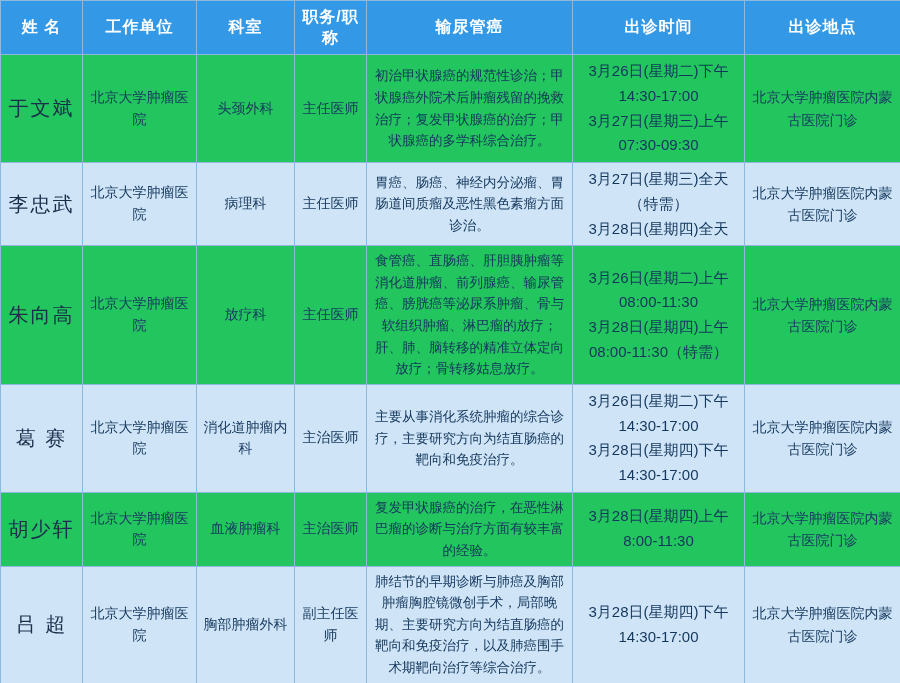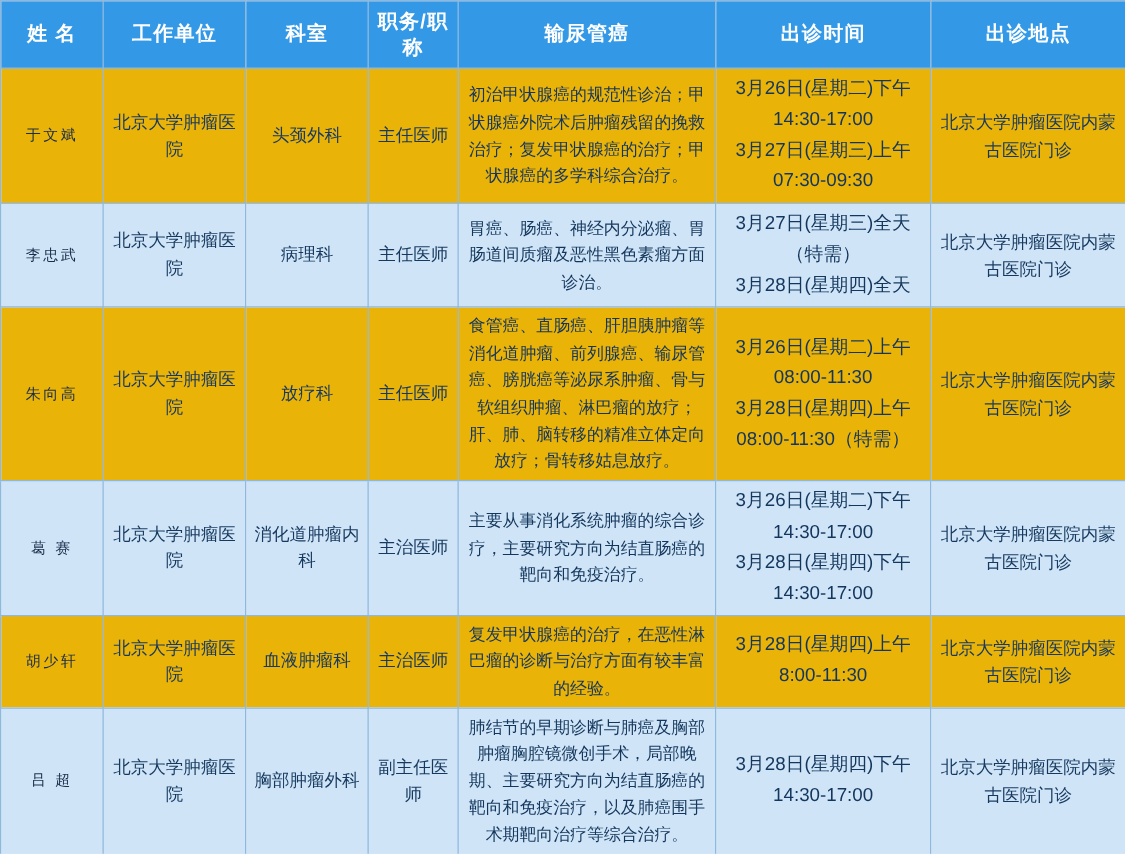--- a/index.html
+++ b/index.html
@@ -40,28 +40,28 @@
     height: 54px;
     letter-spacing: 1px;
     border: 1px solid #2f8bd4;
   }
   tbody td {
     font-size: 14px;
     color: #123a63;
     line-height: 1.55;
   }
   tbody tr.row-light td {
-    background: #eab308;
+    background: #22c55e;
     margin-left: 32px;
   }
   tbody tr.row-dark td {
     background: #cfe5f7;
   }
   td.name {
-    font-size: 12px;
+    font-size: 20px;
     letter-spacing: 2px;
     color: #1a2e4a;
   }
   td.hospital,
   td.dept,
   td.title,
   td.location {
     font-size: 14px;
     color: #17395f;
   }

